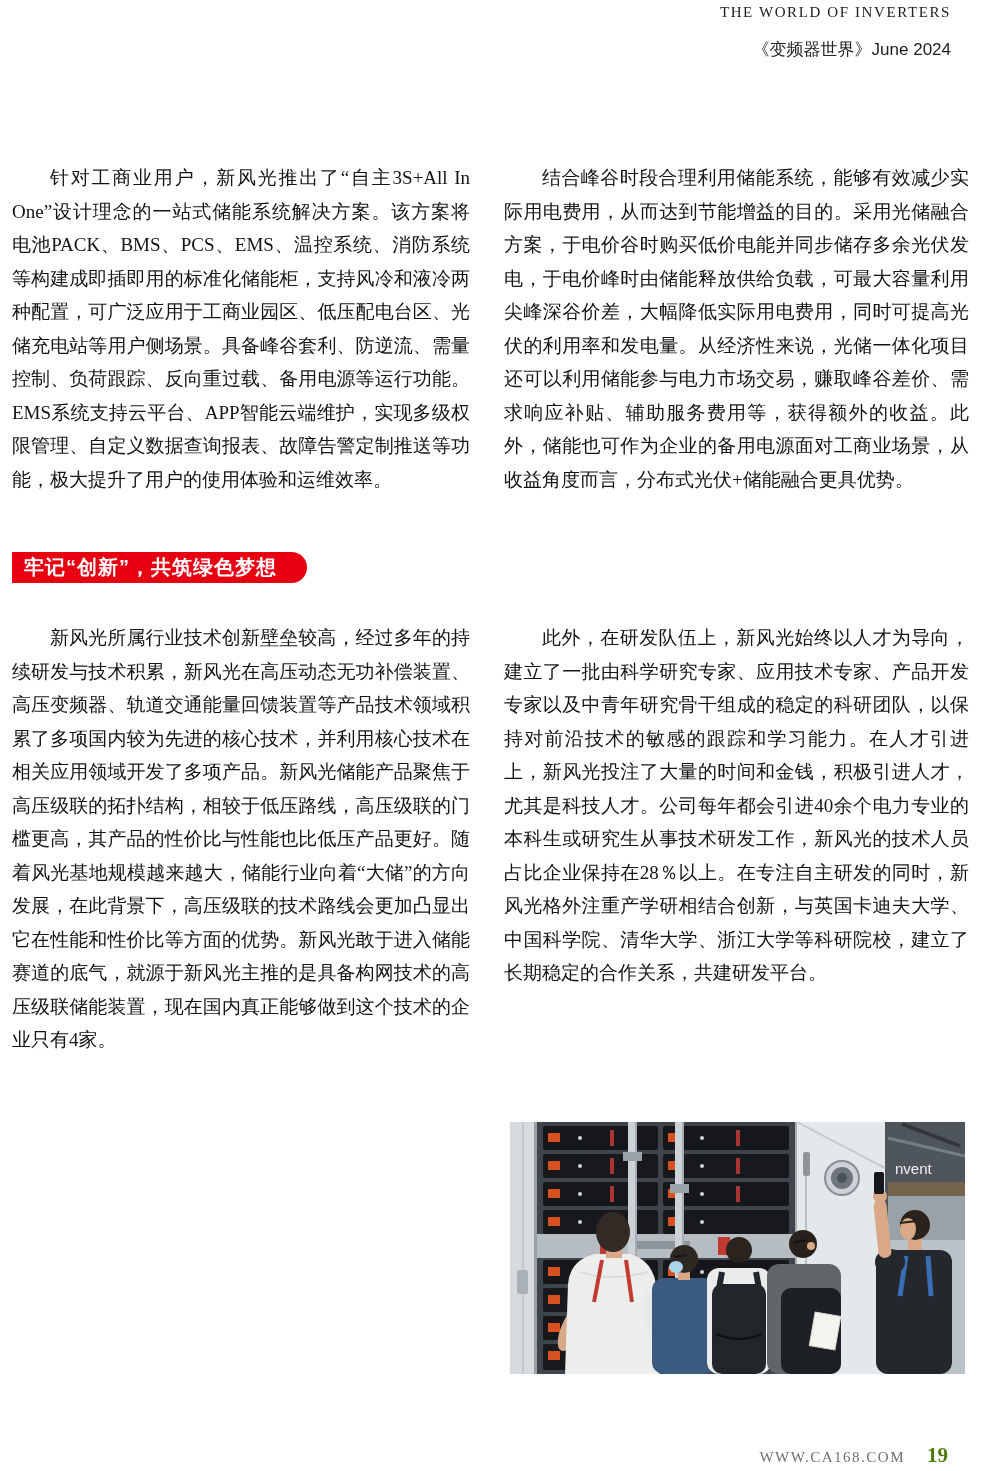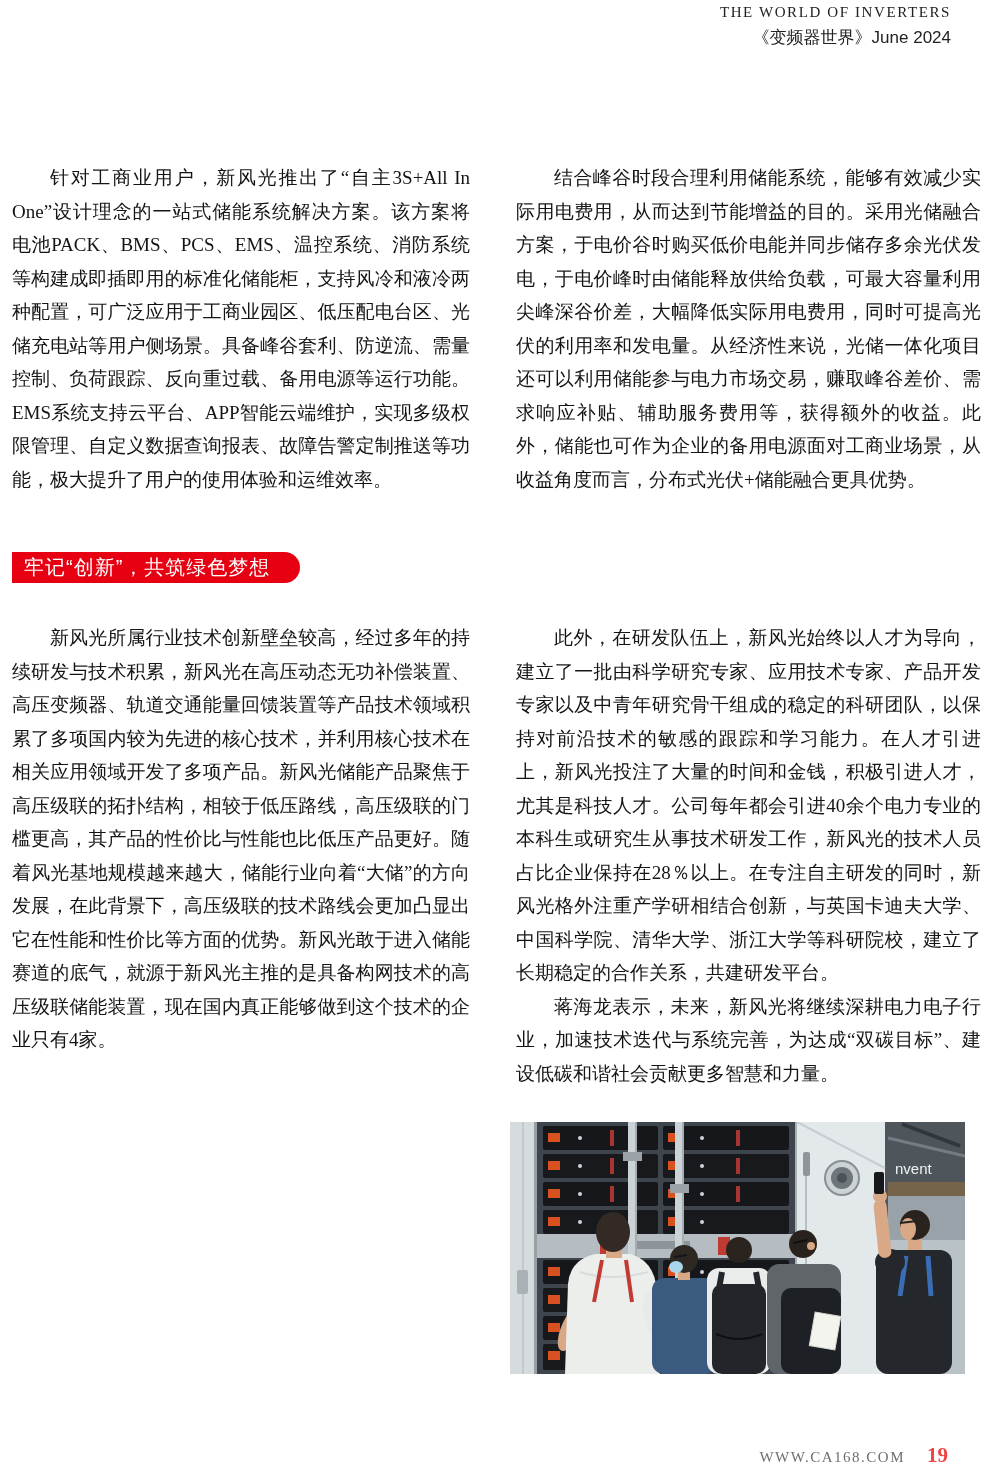--- a/index.html
+++ b/index.html
@@ -10,56 +10,56 @@
     color:#161616;
     overflow:hidden;
   }
   .header { position:absolute; top:4px; right:49px; text-align:right; }
   .header-en {
     font-family:Liberation Serif, serif;
     font-size:15px; letter-spacing:1.6px; color:#222222; font-weight:500;
   }
   .header-cn {
     font-family:"Liberation Sans","DejaVu Sans",sans-serif;
-    font-size:17px; color:#222222; margin-top:5px;
+    font-size:17px; color:#222222; margin-top:17px;
   }
   .col { position:absolute; }
   .col-left  { left:12px;  width:458px; }
-  .col-right { left:516px; width:465px; }
+  .col-right { left:504px; width:465px; }
   .sec1 { top:161px;font-family:Liberation Serif, serif; }
   .sec2 { top:621px; }
   p.para {
     font-size:19px; line-height:33.5px; text-align:justify;
     text-indent:2em; color:#141414;
   }
   p.para.cont { text-indent:0; }
   .banner {
     position:absolute; top:552px; left:12px; height:31px;
     background:#e60012; color:#ffffff;
     border-radius:0 16px 16px 0;
     font-family:"Liberation Sans","DejaVu Sans",sans-serif;
-    font-weight:normal; font-size:20px; line-height:31px;
+    font-weight:bold; font-size:20px; line-height:31px;
     padding:0 30px 0 12px; letter-spacing:1px;
     display:inline-block; white-space:nowrap;
   }
   .photo {
     position:absolute; left:510px; top:1122px; width:455px; height:252px;
     display:block;
   }
   .footer {
     position:absolute; top:1443px; right:52px;
     display:flex; align-items:baseline;
   }
   .footer-site {
     font-family:"Liberation Serif","DejaVu Serif",serif;
     font-size:15px; letter-spacing:1.5px; color:#6f6f6f;text-align:center;
   }
   .footer-page {
     font-family:"Liberation Serif","DejaVu Serif",serif;
-    font-size:21px; font-weight:bold; color:#ef4444; margin-left:22px;
+    font-size:21px; font-weight:bold; color:#4d7c0f; margin-left:22px;
   }
   svg text { font-family:"Liberation Sans","DejaVu Sans",sans-serif; }
 </style>
 </head>
 <body>
 
 <div class="header">
   <div class="header-en">THE WORLD OF INVERTERS</div>
   <div class="header-cn">《变频器世界》June 2024</div>
 </div>
@@ -73,21 +73,20 @@
 </section>
 
 <div class="banner">牢记“创新”，共筑绿色梦想</div>
 
 <section class="col col-left sec2">
   <p class="para">新风光所属行业技术创新壁垒较高，经过多年的持续研发与技术积累，新风光在高压动态无功补偿装置、高压变频器、轨道交通能量回馈装置等产品技术领域积累了多项国内较为先进的核心技术，并利用核心技术在相关应用领域开发了多项产品。新风光储能产品聚焦于高压级联的拓扑结构，相较于低压路线，高压级联的门槛更高，其产品的性价比与性能也比低压产品更好。随着风光基地规模越来越大，储能行业向着“大储”的方向发展，在此背景下，高压级联的技术路线会更加凸显出它在性能和性价比等方面的优势。新风光敢于进入储能赛道的底气，就源于新风光主推的是具备构网技术的高压级联储能装置，现在国内真正能够做到这个技术的企业只有4家。</p>
 </section>
 
 <section class="col col-right sec2">
   <p class="para">此外，在研发队伍上，新风光始终以人才为导向，建立了一批由科学研究专家、应用技术专家、产品开发专家以及中青年研究骨干组成的稳定的科研团队，以保持对前沿技术的敏感的跟踪和学习能力。在人才引进上，新风光投注了大量的时间和金钱，积极引进人才，尤其是科技人才。公司每年都会引进40余个电力专业的本科生或研究生从事技术研发工作，新风光的技术人员占比企业保持在28％以上。在专注自主研发的同时，新风光格外注重产学研相结合创新，与英国卡迪夫大学、中国科学院、清华大学、浙江大学等科研院校，建立了长期稳定的合作关系，共建研发平台。</p>
-  <p class="para">蒋海龙表示，未来，新风光将继续深耕电力电子行业，加速技术迭代与系统完善，为达成“双碳目标”、建设低碳和谐社会贡献更多智慧和力量。</p>
 </section>
 
 <svg class="photo" viewBox="0 0 455 252" preserveAspectRatio="none">
 
   <rect width="455" height="252" fill="#e8eced"></rect>
 
   <g>
     <rect x="375" y="0" width="80" height="252" fill="#b9c2c7"></rect>
     <rect x="375" y="0" width="80" height="118" fill="#4e565c"></rect>
     <line x1="378" y1="16" x2="455" y2="34" stroke="#747d83" stroke-width="3"></line>

